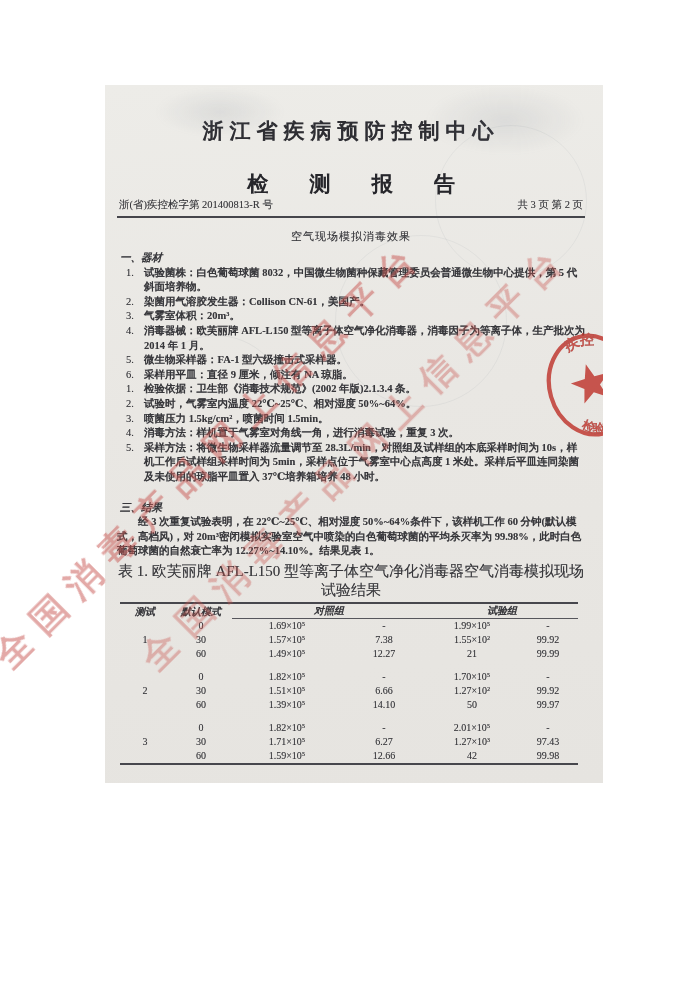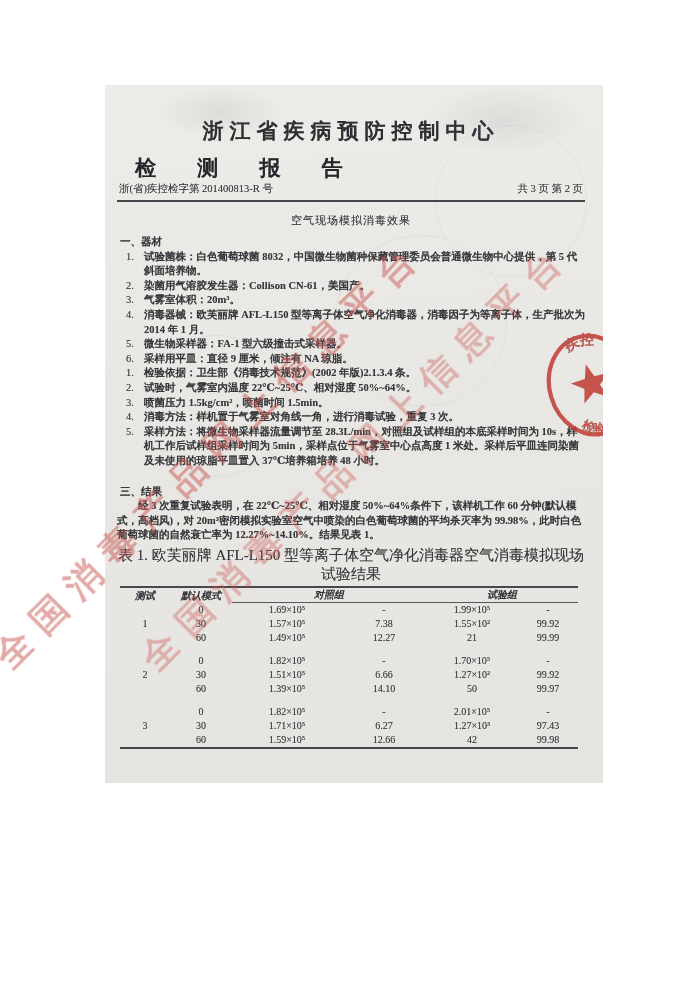--- a/index.html
+++ b/index.html
@@ -13,26 +13,26 @@
     overflow:hidden;
     color:#37373b;
     text-shadow:0 0 .6px rgba(45,45,52,.38);
     box-sizing:border-box;
     padding:24px 18px 0 12px;
   }
   .circ { position:absolute; border-radius:50%; border:1px solid rgba(90,95,110,.07); pointer-events:none; }
   .smudge { position:absolute; pointer-events:none; background:radial-gradient(ellipse at center, rgba(120,128,140,.14), rgba(120,128,140,0) 70%); filter:blur(2px); }
 
   .org { text-align:center; font-size:21px; font-weight:700; letter-spacing:6px; color:#2e2e33; margin-top:8px; }
-  .rpt-title { text-align:left; font-size:21px; font-weight:800; letter-spacing:18px; color:#26262b; margin-top:9px; text-indent:18px; }
+  .rpt-title { text-align:center; font-size:21px; font-weight:800; letter-spacing:18px; color:#26262b; margin-top:25px; text-indent:18px; }
   .docrow { display:flex; justify-content:space-between; align-items:flex-end; font-size:10.5px; padding:0 2px 4px 2px; border-bottom:2px solid #45454b; }
   .subtitle { text-align:center; font-size:11px; font-weight:400; margin-top:11px; letter-spacing:1px; }
 
   .body-text { font-size:10.5px; line-height:14.6px; margin-top:7px; }
-  .sec-heading { font-weight:700; padding-left:3px; }
+  .sec-heading { font-weight:700; padding-left:3px;font-style:italic; }
   .item { display:flex; padding-left:9px; }
   .item .no { flex:0 0 18px; }
   .item .txt { flex:1;font-weight:bold; }
   .para { text-indent:21px;font-weight:bold; }
 
   .tbl-caption { text-align:center; font-size:15px; margin-top:3px; font-weight:400; }
   table.t1 { border-collapse:collapse; table-layout:fixed; width:458px; margin:2px 0 0 3px; border-top:2px solid #47474d; font-size:10px; }
   table.t1 th, table.t1 td { font-weight:400; text-align:center; padding:0; height:14px; line-height:13px; overflow:hidden; white-space:nowrap; }
   table.t1 thead th { font-weight:600;font-style:italic; }
   table.t1 thead .grp { border-bottom:1px solid #56565c; }

